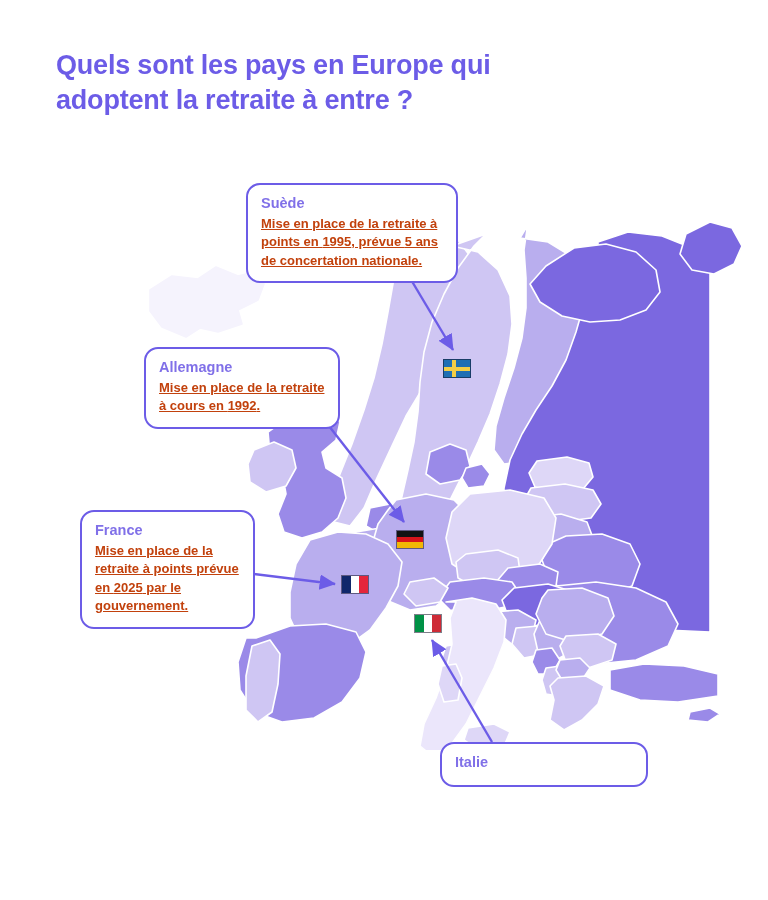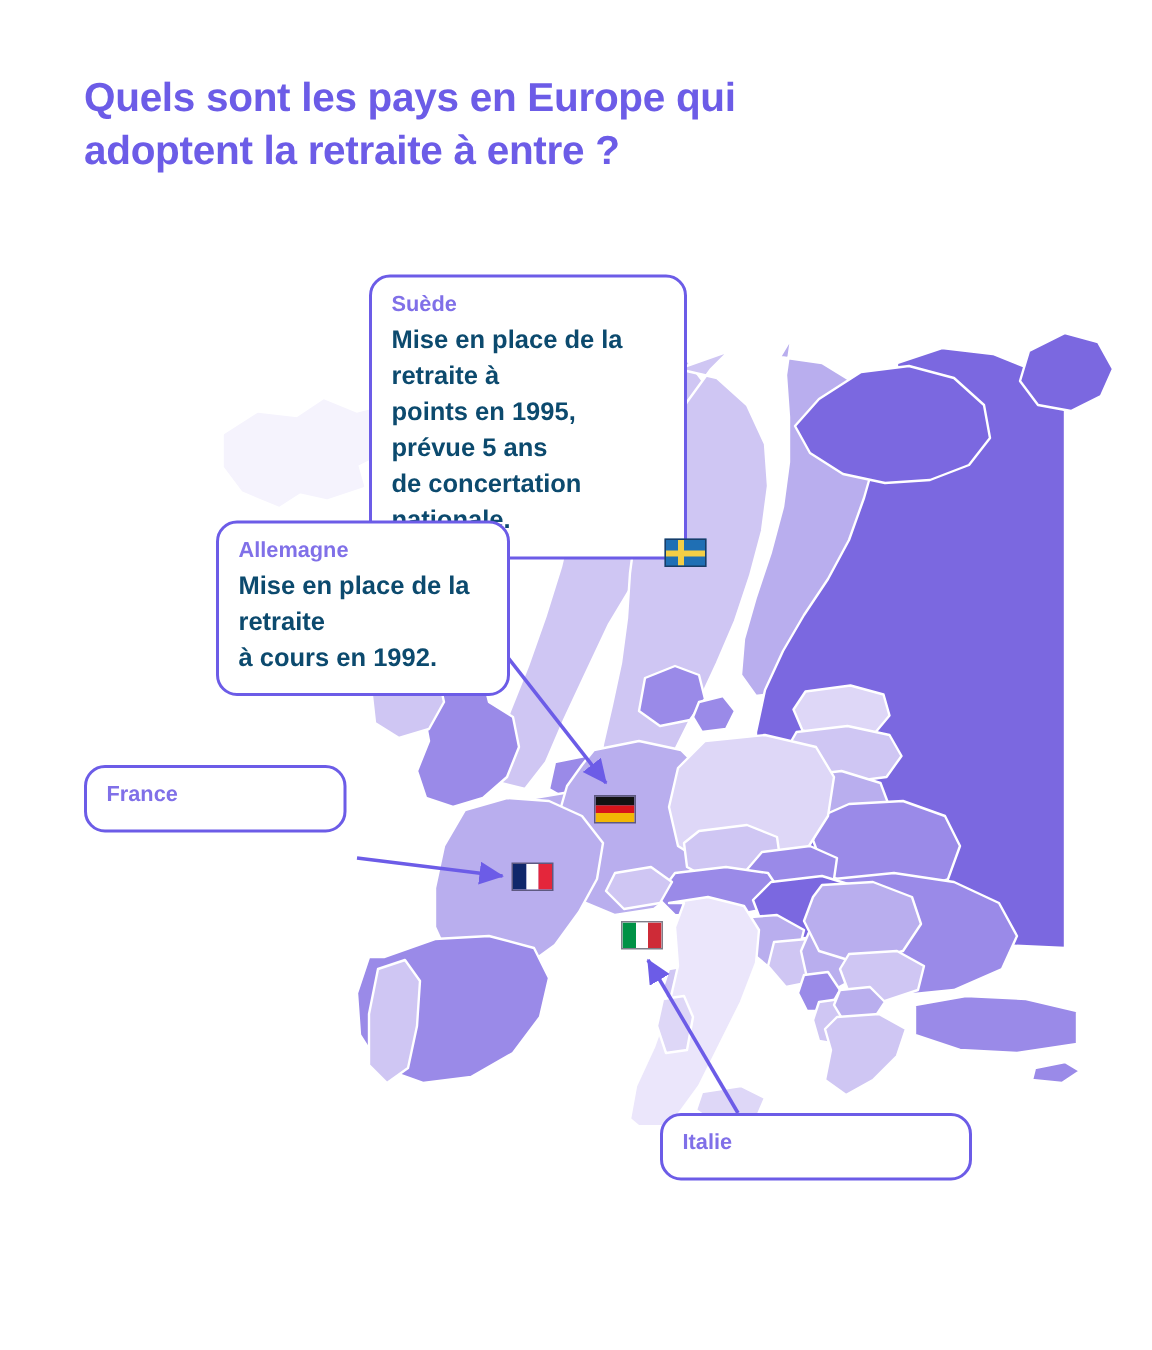--- a/index.html
+++ b/index.html
@@ -31,27 +31,27 @@
     border-radius:14px;
     padding:9px 13px 11px 13px;
     box-sizing:border-box;
     z-index:40;
   }
   .callout .c-title{
     color:#8070e8;font-size:14.5px;font-weight:600;
     margin-bottom:2px;line-height:1.3;
   }
   .callout .c-body{
-    color:#0c4a6e;font-size:17px;line-height:1.42;font-weight:bold;
+    color:#c2410c;font-size:13px;line-height:1.42;font-weight:bold;text-decoration:underline;
   }
   .callout .c-body b{font-weight:bold;}
 
   #box-suede   {left:202px;top:183px;width:212px;margin-left:44px;}
   #box-allemagne{left:144px;top:347px;width:196px;}
-  #box-france  {left:56px;top:510px;width:175px;}
+  #box-france  {left:80px;top:510px;width:175px;}
   #box-italie  {left:440px;top:742px;width:208px;}
 
   
   .flag{
     position:absolute;z-index:45;
     width:28px;height:19px;
     border:1px solid rgba(20,20,40,.55);
     box-sizing:border-box;overflow:hidden;
     display:block;
   }
@@ -242,19 +242,25 @@
   <div class="callout" id="box-allemagne">
     <div class="c-title">Allemagne</div>
     <div class="c-body">
       <span>Mise en place de la retraite</span><br>
       <span>à cours en </span><b>1992</b><span>.</span>
     </div>
   </div>
 
   <div class="callout" id="box-france">
     <div class="c-title">France</div>
+    <div class="c-body">
+      <span>Mise en place de la</span><br>
+      <span>retraite à points prévue</span><br>
+      <span>en </span><b>2025</b><span> par le</span><br>
+      <span>gouvernement.</span>
+    </div>
   </div>
 
   <div class="callout" id="box-italie">
     <div class="c-title">Italie</div>
   </div>
 
 </div>
 
 </body></html>

